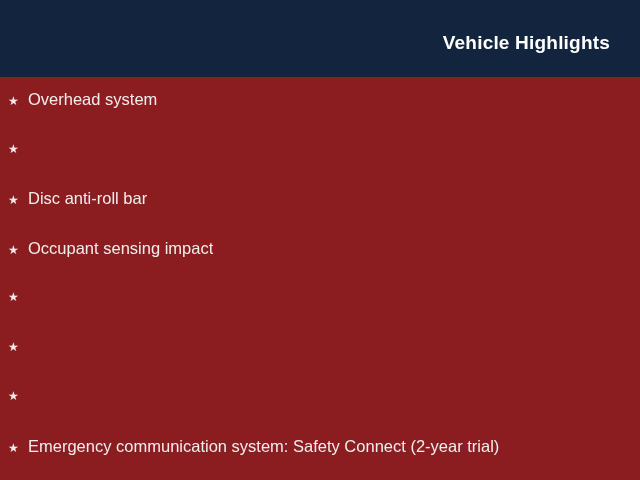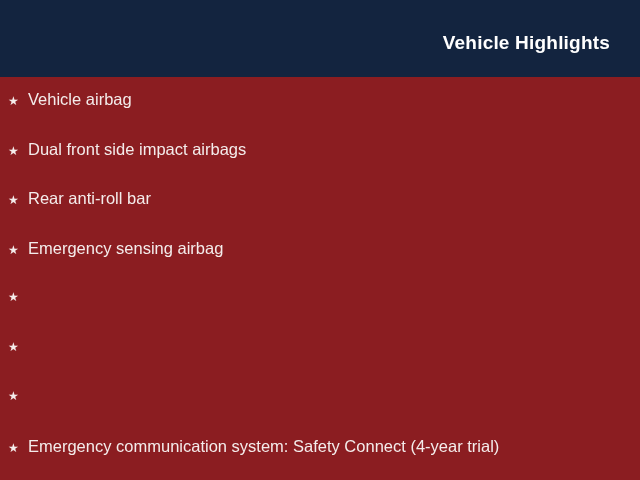--- a/index.html
+++ b/index.html
@@ -90,51 +90,50 @@
 
   <div class="header">
     <div class="header-title">Vehicle Highlights</div>
   </div>
 
   <div class="body">
     <ul class="hl-list">
 
       <li class="hl-item">
         <span class="hl-bullet">★</span>
-        <span class="hl-text">Vehicle airbag</span>
+        <span class="hl-text">Overhead system</span>
       </li>
 
       <li class="hl-item">
         <span class="hl-bullet">★</span>
-        <span class="hl-text">Dual front side impact airbags</span>
       </li>
 
       <li class="hl-item">
         <span class="hl-bullet">★</span>
-        <span class="hl-text">Rear anti-roll bar</span>
+        <span class="hl-text">Disc anti-roll bar</span>
       </li>
 
       <li class="hl-item">
         <span class="hl-bullet">★</span>
-        <span class="hl-text">Emergency sensing airbag</span>
+        <span class="hl-text">Occupant sensing impact</span>
       </li>
 
       <li class="hl-item">
         <span class="hl-bullet">★</span>
       </li>
 
       <li class="hl-item">
         <span class="hl-bullet">★</span>
       </li>
 
       <li class="hl-item">
         <span class="hl-bullet">★</span>
       </li>
 
       <li class="hl-item">
         <span class="hl-bullet">★</span>
-        <span class="hl-text">Emergency communication system: Safety Connect (4-year trial)</span>
+        <span class="hl-text">Emergency communication system: Safety Connect (2-year trial)</span>
       </li>
 
     </ul>
   </div>
 
 </div>
 
 </body></html>

